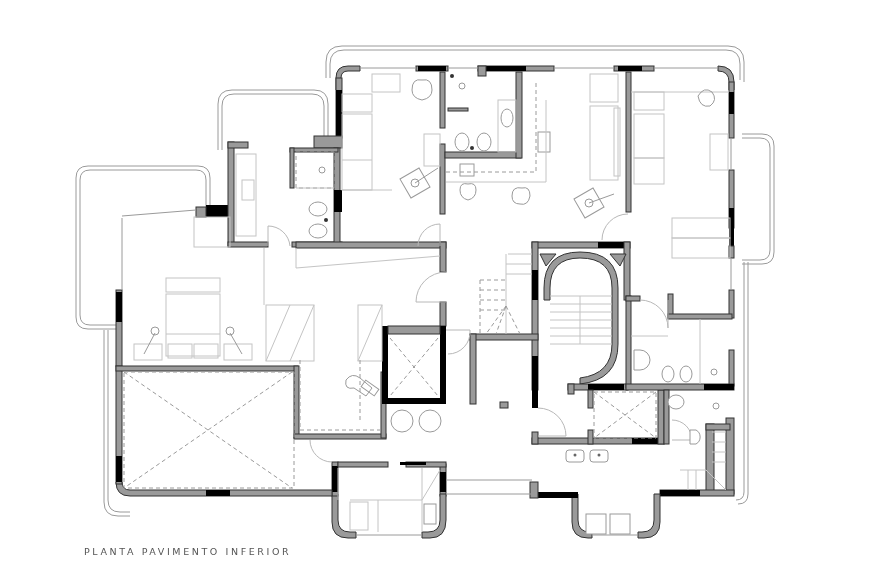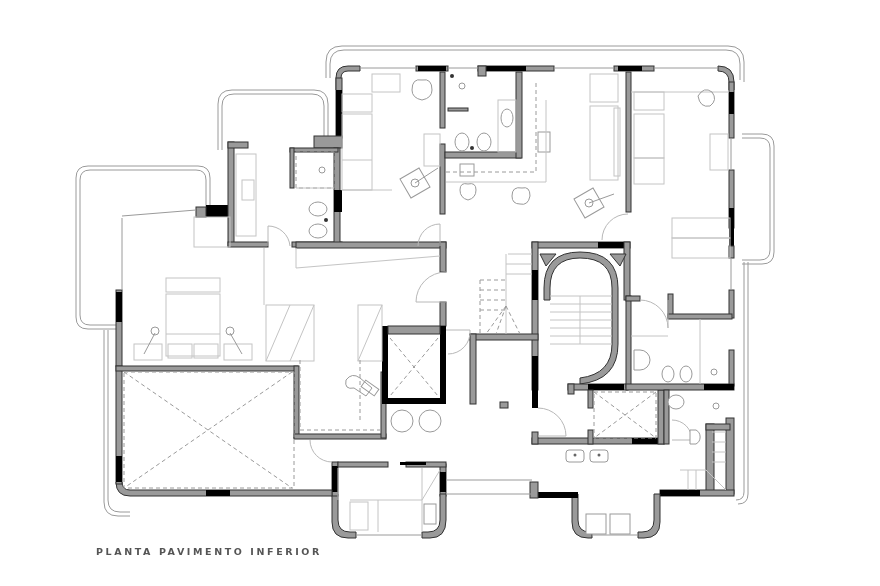--- a/index.html
+++ b/index.html
@@ -1,21 +1,21 @@
 <!DOCTYPE html>
 <html><head>
 <meta charset="utf-8">
 <style>
   html, body { margin: 0; padding: 0; background: #ffffff; }
   body { width: 880px; height: 586px; position: relative; overflow: hidden; font-family: "Liberation Sans", sans-serif; }
   #plan { position: absolute; left: 0; top: 0; width: 880px; height: 586px; }
   .caption {
     position: absolute; left: 84px; top: 546px;
     font-family: "DejaVu Sans", sans-serif; font-size: 9.5px; letter-spacing: 2.6px;
-    color: #555555; font-weight: bold; white-space: nowrap; margin-left: 12px;
+    color: #555555; font-weight: normal; white-space: nowrap;
   }
   .wall { fill: #9a9a9a; stroke: #333; stroke-width: 1; }
   .col { fill: #000; }
   .thin { fill: none; stroke: #c4c4c4; stroke-width: 1; }
   .med { fill: none; stroke: #9a9a9a; stroke-width: 1; }
   .dash { fill: none; stroke: #9a9a9a; stroke-width: 1; stroke-dasharray: 4 3; }
   .balc { fill: none; stroke: #9a9a9a; stroke-width: 1; }
   .fix { fill: #fff; stroke: #9a9a9a; stroke-width: 1; }
   .door { fill: none; stroke: #b8b8b8; stroke-width: 1; }
 </style>

